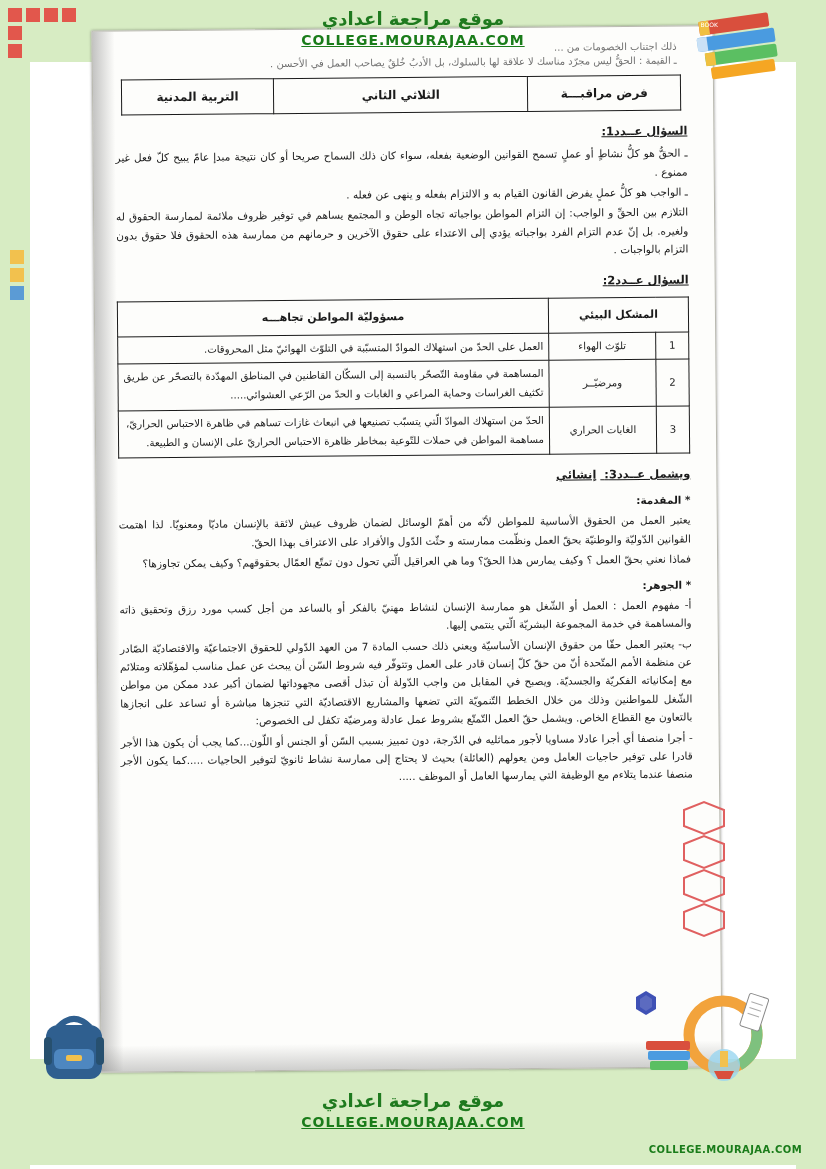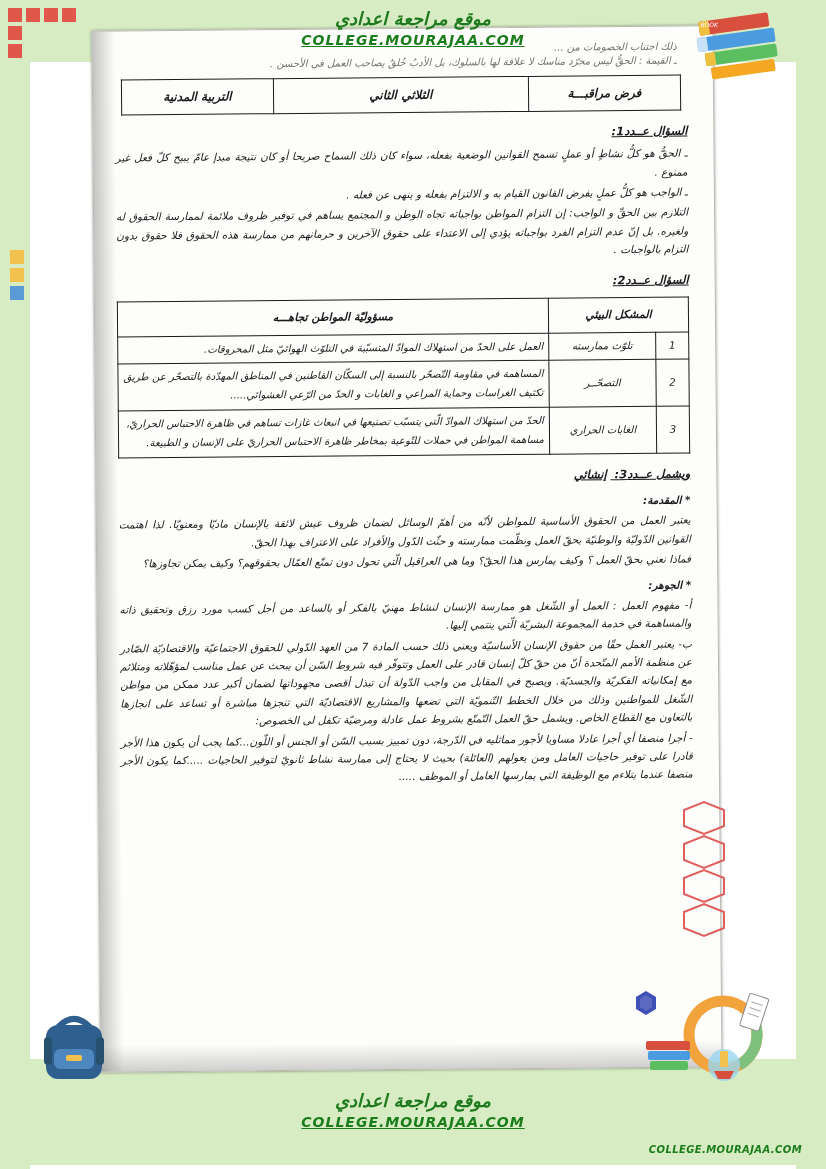--- a/index.html
+++ b/index.html
@@ -13,21 +13,20 @@
     font-family: "DejaVu Sans", sans-serif;
     overflow: hidden;
   }
 
   .page {
     position: relative;
     width: 826px;
     height: 1165px;
     background: #f0abfc;
     box-sizing: border-box;
-    font-style: italic;
   }
 
   
   .frame-top, .frame-bottom {
     position: absolute;
     left: 0;
     width: 826px;
     background: #d7ecc3;
   }
   .frame-top { top: 0; height: 62px; }
@@ -356,26 +355,26 @@
       <table class="main-tbl">
         <thead>
           <tr>
             <th colspan="2">المشكل البيئي</th>
             <th>مسؤوليّة المواطن تجاهـــه</th>
           </tr>
         </thead>
         <tbody>
           <tr>
             <td class="col-num">1</td>
-            <td class="col-prob">تلوّث ممارسته</td>
+            <td class="col-prob">تلوّث الهواء</td>
             <td class="col-resp">العمل على الحدّ من استهلاك الموادّ المتسبّبة في التلوّث الهوائيّ مثل المحروقات.</td>
           </tr>
           <tr>
             <td class="col-num">2</td>
-            <td class="col-prob">التصحّــر</td>
+            <td class="col-prob">ومرضيّــر</td>
             <td class="col-resp">المساهمة في مقاومة التّصحّر بالنسبة إلى السكّان القاطنين في المناطق المهدّدة بالتصحّر عن طريق تكثيف الغراسات وحماية المراعي و الغابات و الحدّ من الرّعي العشوائي.....</td>
           </tr>
           <tr>
             <td class="col-num">3</td>
             <td class="col-prob">الغابات الحراري</td>
             <td class="col-resp" style="white-space:pre-line;">الحدّ من استهلاك الموادّ الّتي يتسبّب تصنيعها في انبعاث غازات تساهم في ظاهرة الاحتباس الحراريّ،
 مساهمة المواطن في حملات للتّوعية بمخاطر ظاهرة الاحتباس الحراريّ على الإنسان و الطبيعة.</td>
           </tr>
         </tbody>
       </table>

